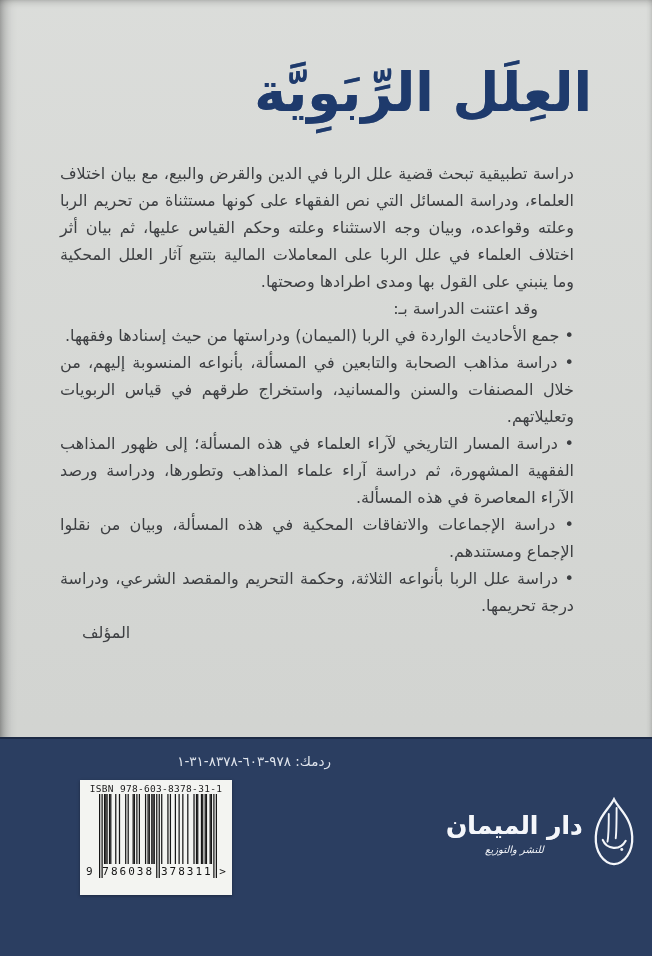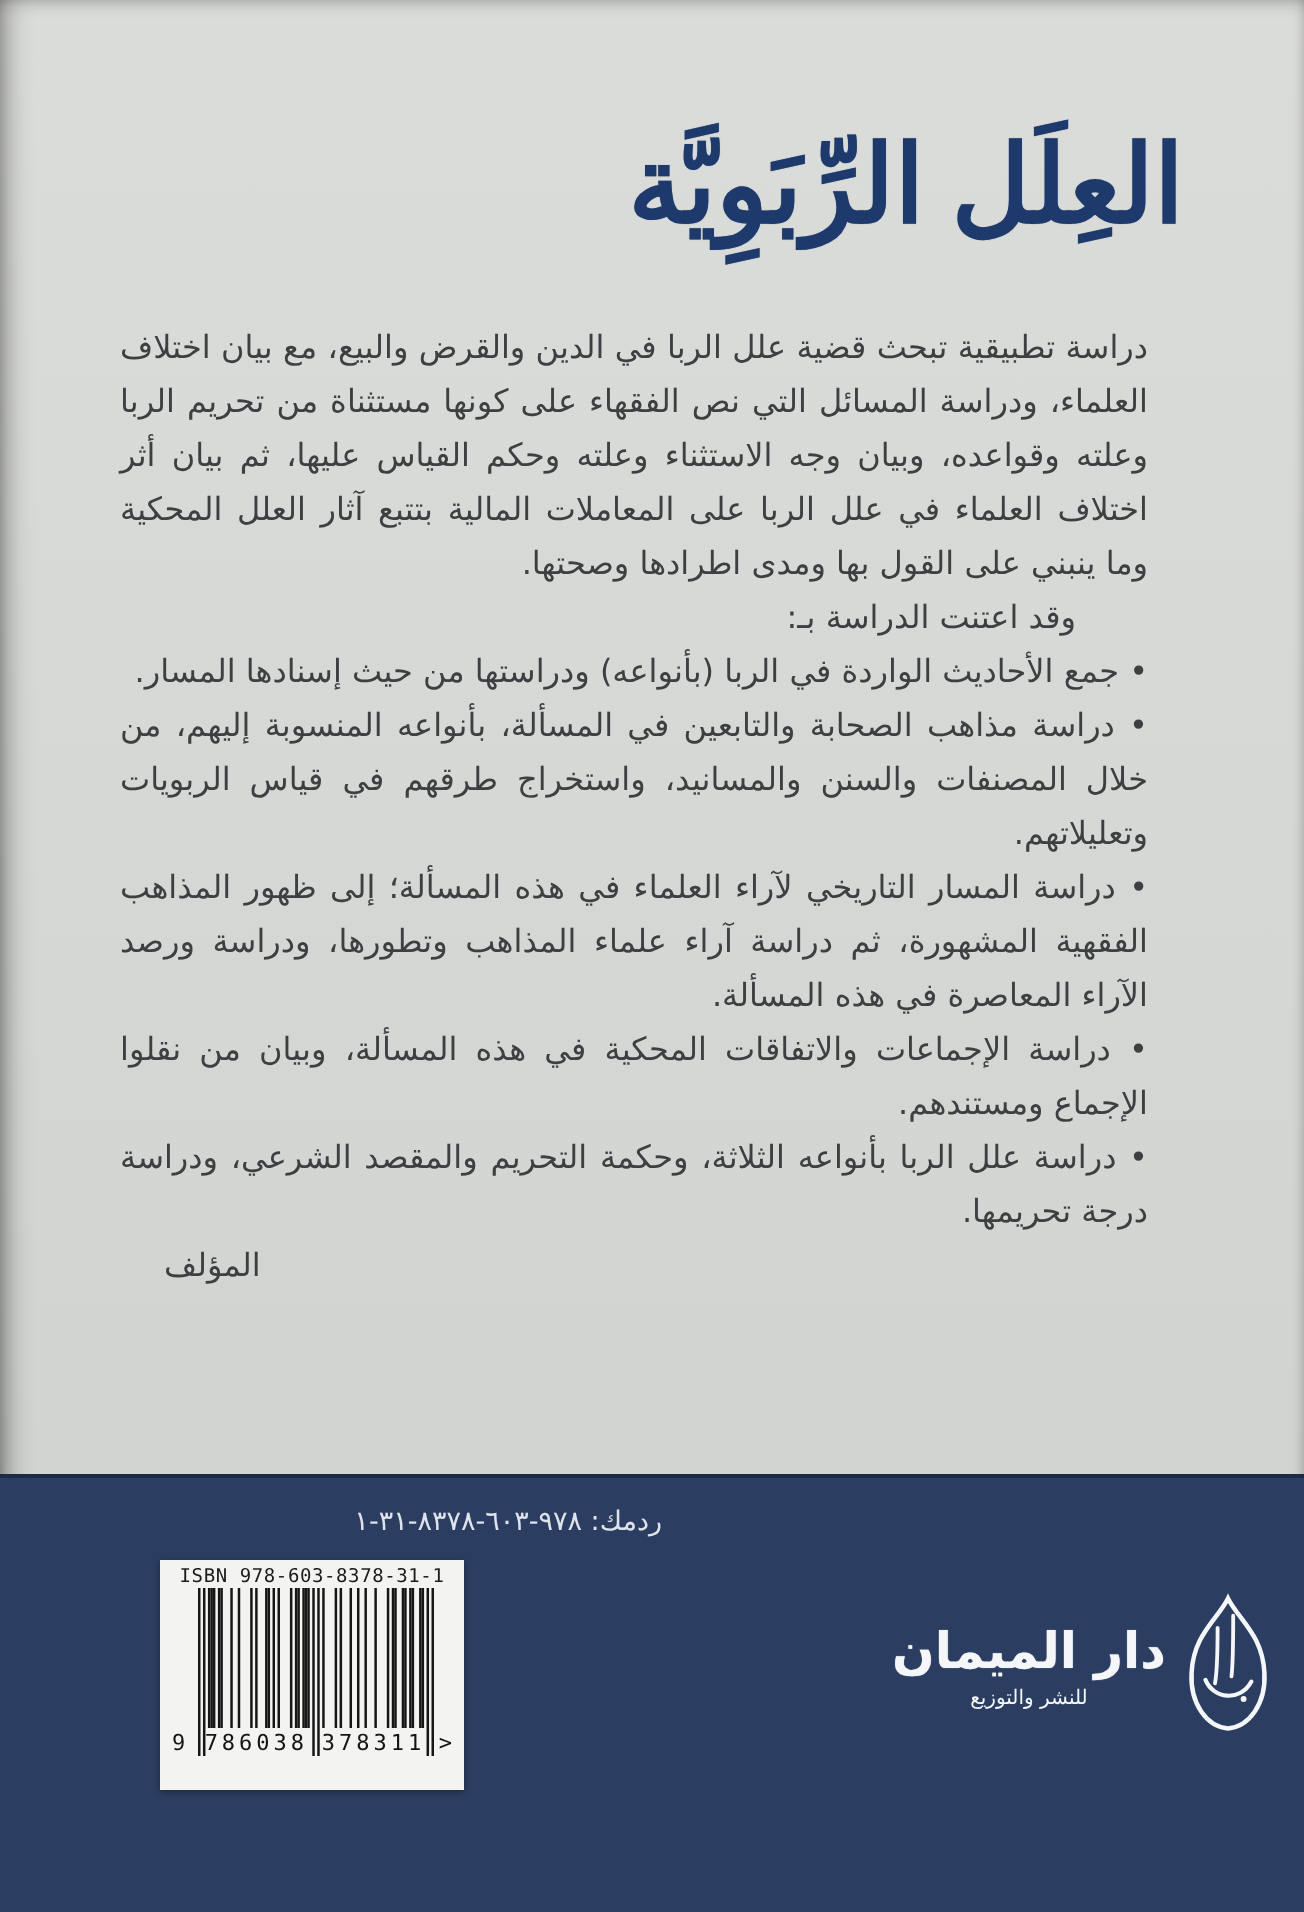--- a/index.html
+++ b/index.html
@@ -24,21 +24,20 @@
   }
   
   .upper{position:absolute;top:0;left:0;right:0;height:737px;
     background:linear-gradient(180deg, rgba(255,255,255,.12), rgba(0,0,0,.02));}
   .title{
     position:absolute;top:50px;right:60px;
     direction:rtl;color:var(--title-navy);
     font-size:54px;font-weight:bold;line-height:1.6;
     text-shadow:0 0 .4px rgba(30,58,108,.6);
     white-space:nowrap;
-    font-family:Liberation Serif, serif;
   }
   .body-text{
     position:absolute;top:160px;right:78px;left:60px;bottom:10px;
     direction:rtl;text-align:justify;text-align-last:right;
     color:var(--body-text);font-size:16px;line-height:27px;
   }
   .body-text p{margin:0;}
   .list-intro{text-indent:36px;}
   .signature{margin-top:3px;text-align:left;text-align-last:left;padding-left:22px;}
   
@@ -68,36 +67,36 @@
   .bc-digits .d1{width:13px;text-align:left;}
   .bc-digits .d2,.bc-digits .d3{width:59px;text-align:center;letter-spacing:2px;}
   .bc-digits .d4{width:10px;text-align:right;}
   .publisher{
     position:absolute;left:446px;top:56px;width:142px;
     display:flex;align-items:center;gap:5px;color:#f4f6fa;
   }
   .pub-text{flex:1;text-align:center;direction:rtl;}
   .pub-name{font-size:25px;font-weight:bold;white-space:nowrap;
     text-shadow:0 0 .5px rgba(255,255,255,.7);}
-  .pub-tag{font-size:10px;margin-top:4px;letter-spacing:.5px;white-space:nowrap;}
+  .pub-tag{font-size:10px;margin-top:4px;letter-spacing:.5px;white-space:nowrap;font-style:italic;}
   .drop{width:52px;height:76px;flex:0 0 auto;}
 </style>
 </head>
 <body>
 
 <div class="cover">
 
   <section class="upper">
     <h1 class="title">العِلَل الرِّبَوِيَّة</h1>
 
     <div class="body-text">
       <p class="intro">دراسة تطبيقية تبحث قضية علل الربا في الدين والقرض والبيع، مع بيان اختلاف العلماء، ودراسة المسائل التي نص الفقهاء على كونها مستثناة من تحريم الربا وعلته وقواعده، وبيان وجه الاستثناء وعلته وحكم القياس عليها، ثم بيان أثر اختلاف العلماء في علل الربا على المعاملات المالية بتتبع آثار العلل المحكية وما ينبني على القول بها ومدى اطرادها وصحتها.</p>
       <p class="list-intro">وقد اعتنت الدراسة بـ:</p>
       <div>
-          <p>• جمع الأحاديث الواردة في الربا (بأنواعه) ودراستها من حيث إسنادها المسار.</p>
+          <p>• جمع الأحاديث الواردة في الربا (الميمان) ودراستها من حيث إسنادها وفقهها.</p>
           <p>• دراسة مذاهب الصحابة والتابعين في المسألة، بأنواعه المنسوبة إليهم، من خلال المصنفات والسنن والمسانيد، واستخراج طرقهم في قياس الربويات وتعليلاتهم.</p>
           <p>• دراسة المسار التاريخي لآراء العلماء في هذه المسألة؛ إلى ظهور المذاهب الفقهية المشهورة، ثم دراسة آراء علماء المذاهب وتطورها، ودراسة ورصد الآراء المعاصرة في هذه المسألة.</p>
           <p>• دراسة الإجماعات والاتفاقات المحكية في هذه المسألة، وبيان من نقلوا الإجماع ومستندهم.</p>
           <p>• دراسة علل الربا بأنواعه الثلاثة، وحكمة التحريم والمقصد الشرعي، ودراسة درجة تحريمها.</p>
         </div>
       <p class="signature">المؤلف</p>
     </div>
   </section>
 
   <section class="lower">

